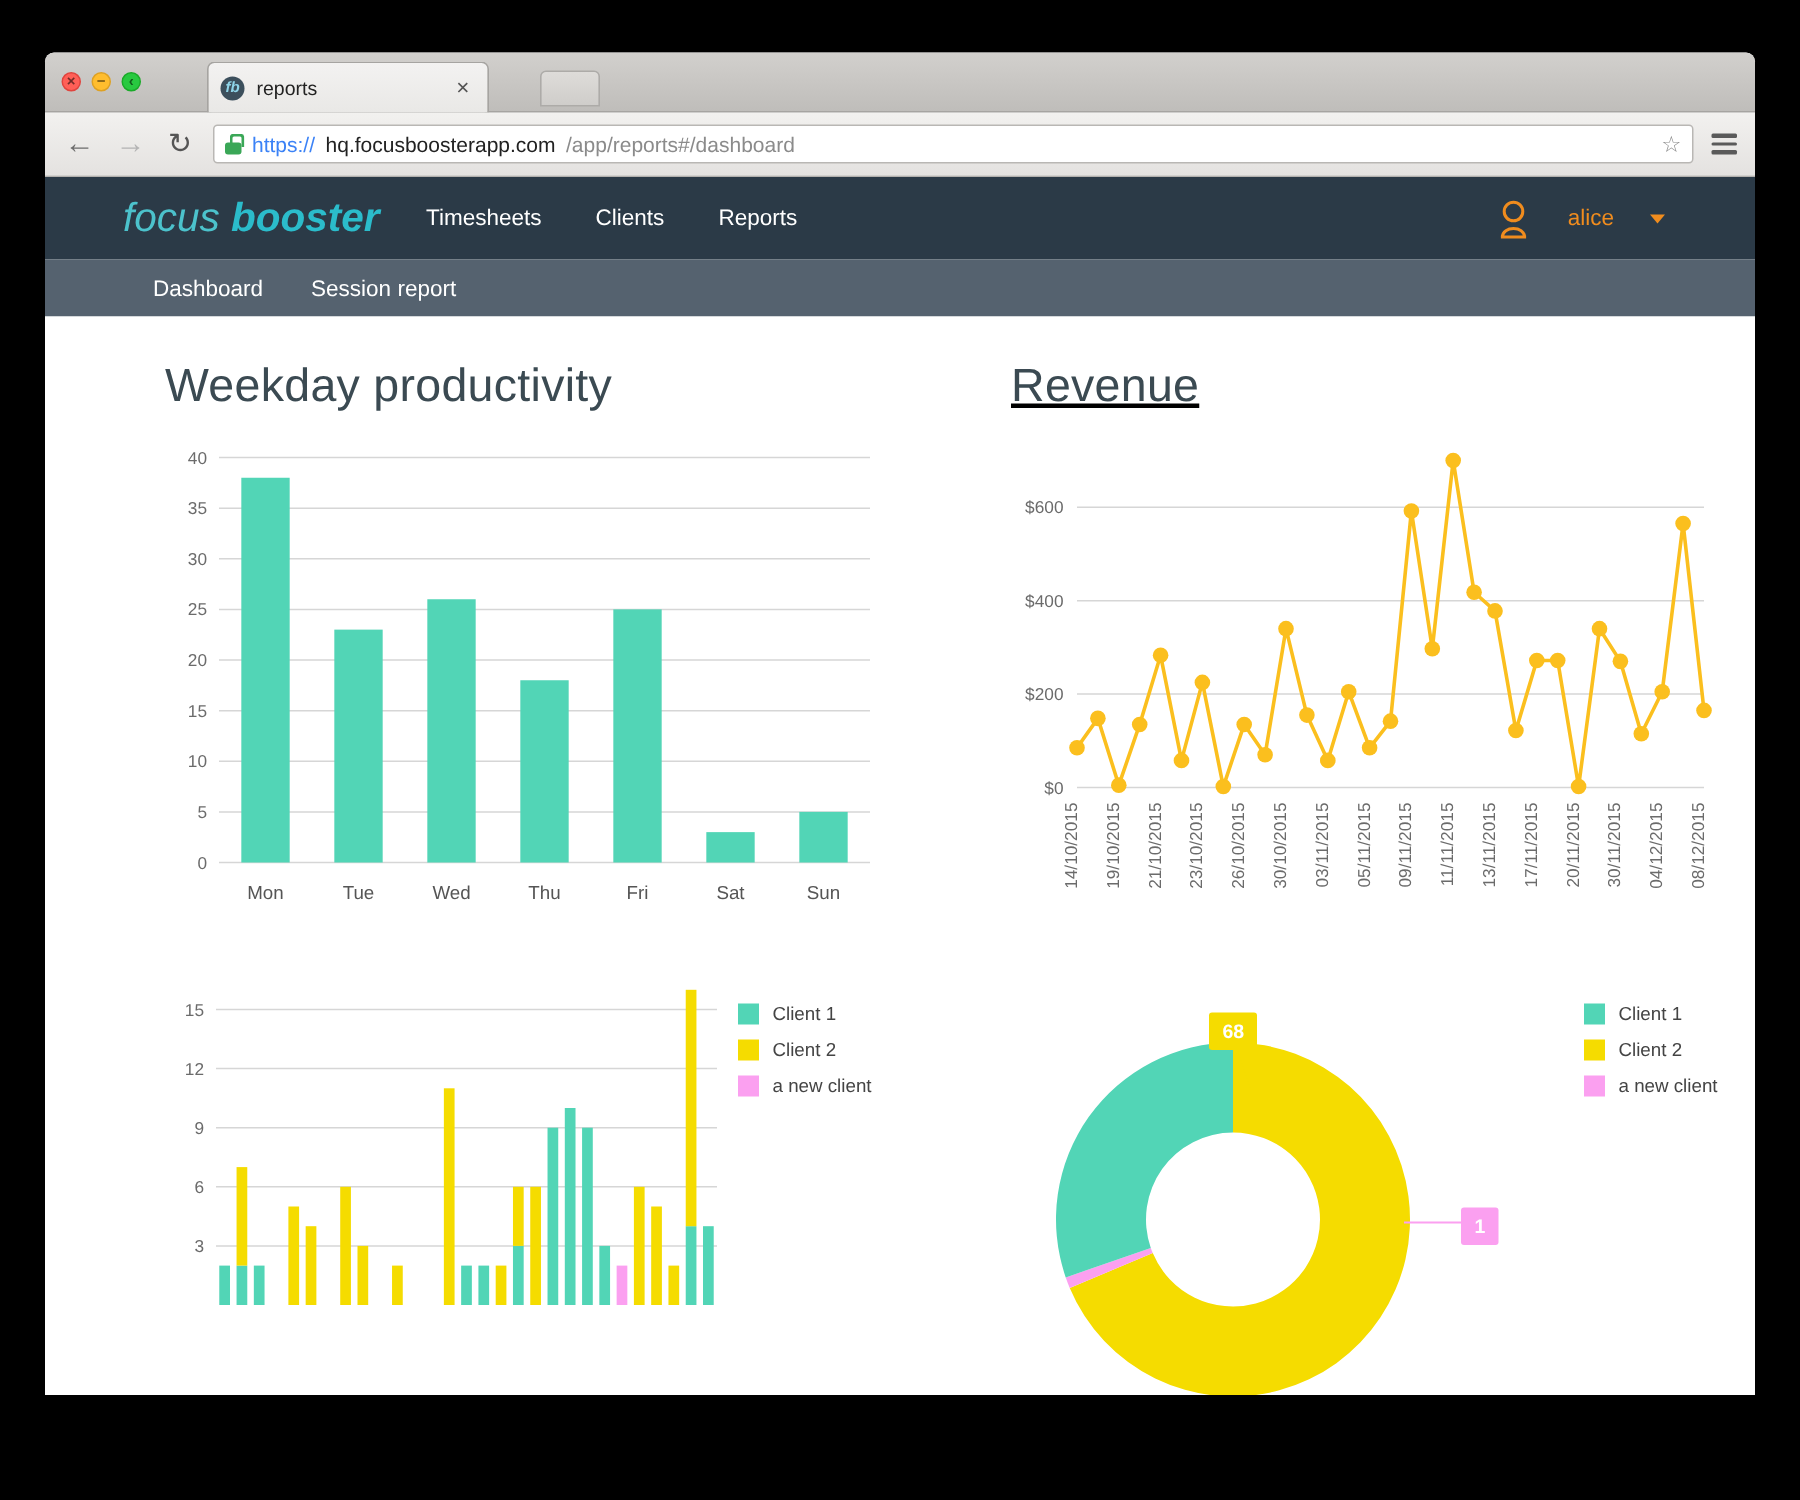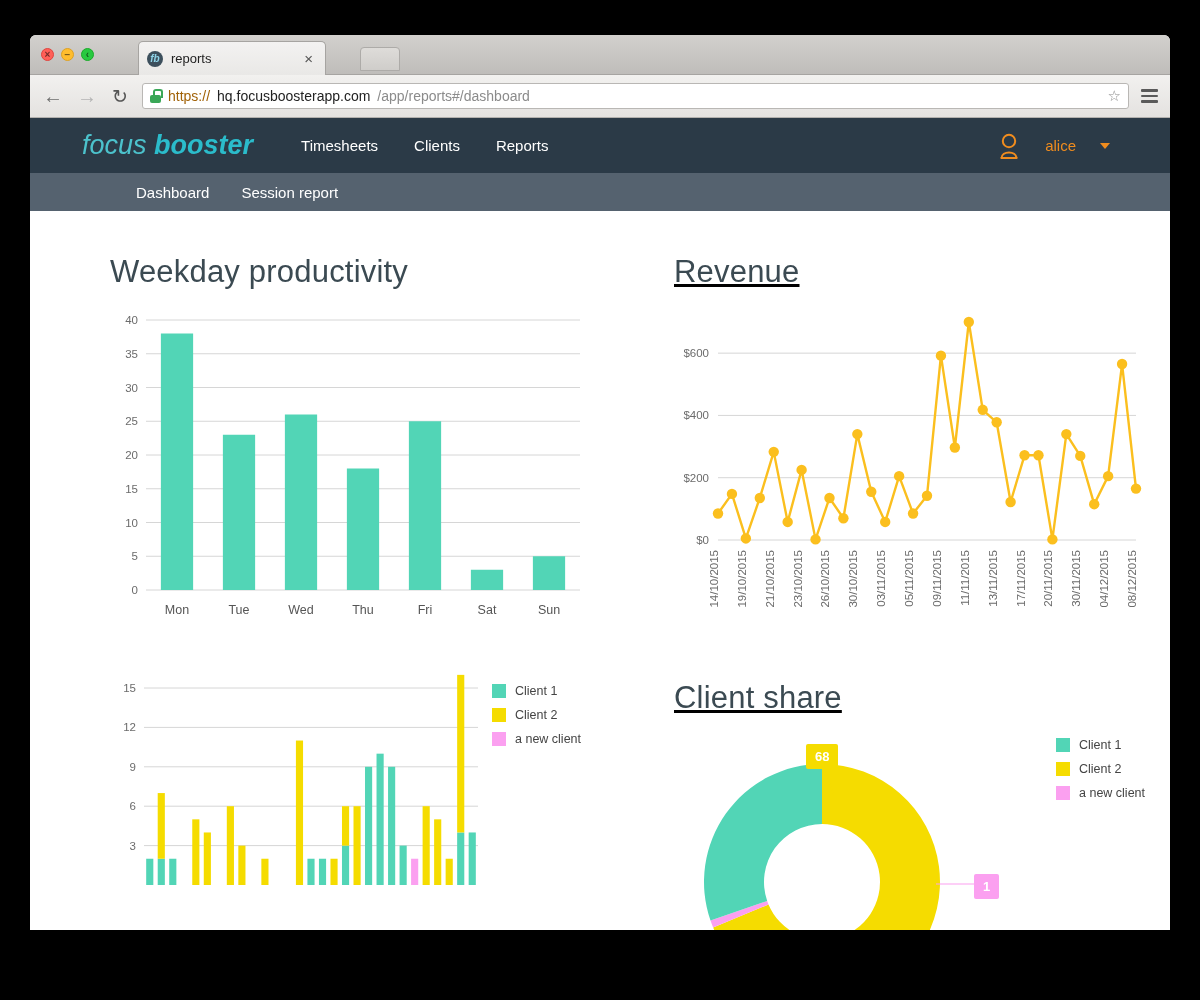--- a/index.html
+++ b/index.html
@@ -79,53 +79,53 @@
     width: 11px; height: 14px; position: relative; flex: 0 0 auto;
   }
   .lock::after {
     content:""; position:absolute; left:0; bottom:0; width:11px; height:8px;
     background:#3aa757; border-radius:2px;
   }
   .lock::before {
     content:""; position:absolute; left:2.5px; top:0; width:6px; height:7px;
     border:2px solid #3aa757; border-bottom:none; border-radius:3px 3px 0 0;
   }
-  .url-scheme { color: #a16207; }
+  .url-scheme { color: #3b82f6; }
   .url-host { color: #222; }
   .url-path { color: #8b8b8b; }
   .star { margin-left: auto; font-size: 15px; color: #8d8d8d; }
   .hamburger { display: flex; flex-direction: column; gap: 3px; width: 17px; }
   .hamburger i { display:block; height: 2.5px; background: #5a5a5a; border-radius: 1px; }
 
   
   .appnav {
     height: 55px; background: #2b3a47;
     display: flex; align-items: center; padding: 0 0 0 52px;
   }
-  .logo { font-size: 27px; color: #3fb8c4; white-space: nowrap; margin-right: 30px; }
+  .logo { font-size: 27px; color: #3fb8c4; white-space: nowrap; margin-right: 13px; }
   .logo .light { font-style: italic; font-weight: 300; color: #4cc2cc; }
   .logo .bold { font-style: italic; font-weight: bold; color: #2bbccb; }
   .appnav a {
     color: #fff; font-size: 15px; text-decoration: none; padding: 0 18px;
   }
   .user {
     margin-left: auto; margin-right: 60px; display: flex; align-items: center; gap: 24px;
     color: #f08c1e; font-size: 15px;
   }
   .user-icon { width: 24px; height: 26px; }
   .caret { width:0;height:0;border-left:5px solid transparent;border-right:5px solid transparent;
            border-top:6px solid #f08c1e; }
 
   .subnav {
-    height: 38px; background: #55626f; display: flex; align-items: center; padding-left: 90px;
+    height: 38px; background: #55626f; display: flex; align-items: center; padding-left: 56px;
   }
   .subnav a { color: #fff; font-size: 15px; text-decoration: none; padding: 0 16px; }
 
   
-  .content { padding: 0 0 0 0; background: #fff; height: 719px; position: relative; margin-top: 15px; }
+  .content { padding: 0 0 0 0; background: #fff; height: 719px; position: relative; }
   .grid { display: grid; grid-template-columns: 1fr 1fr; }
   .panel { padding: 28px 20px 0 80px; }
   .panel.right { padding-left: 64px; text-decoration: underline; }
   .ptitle {
     font-size: 31px; font-weight: 300; color: #3b4a52; letter-spacing: .2px;
     margin-bottom: 22px;
   }
   .ptitle.small-gap { margin-bottom: 18px; }
 
   .chartwrap { position: relative; }
@@ -366,21 +366,20 @@
               </div>
               <div class="row">
                 <span class="swatch" style="background: rgb(251, 160, 240);"></span>
                 <span>a new client</span>
               </div>
             </div>
         </div>
       </div>
 
       <div class="panel right">
-        <div class="ptitle small-gap">Client share</div>
         <div class="chartwrap">
           <svg id="svg-donut" width="500" height="215">
               <path d="M 148 30 A 118 118 0 1 1 39.16219329565939 193.5887248317892 L 94.50345094193429 170.40801729020146 A 58 58 0 1 0 148 90 Z" fill="#F5DC00"></path>
               <path d="M 39.16219329565939 193.5887248317892 A 118 118 0 0 1 36.4899033916691 186.59401967145573 L 93.18995251454922 166.96994187241046 A 58 58 0 0 0 94.50345094193429 170.40801729020146 Z" fill="#FBA0F0"></path>
               <path d="M 36.4899033916691 186.59401967145573 A 118 118 0 0 1 147.99999999999997 30 L 148 90 A 58 58 0 0 0 93.18995251454922 166.96994187241046 Z" fill="#52D5B6"></path>
               <line x1="151" y1="35" x2="160" y2="62" stroke="#F5DC00" stroke-width="1.2"></line>
               <line x1="262" y1="150" x2="300" y2="150" stroke="#FBA0F0" stroke-width="1.2"></line>
             </svg>
           <div class="legend" id="legend-share" style="left:382px; top:4px;">
               <div class="row">

